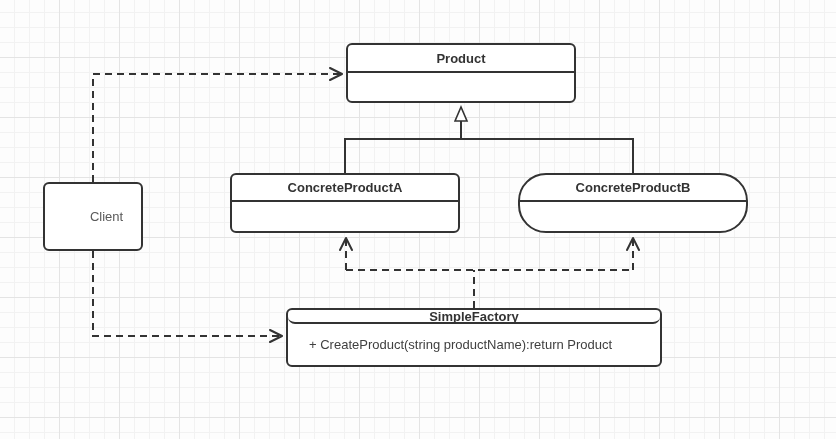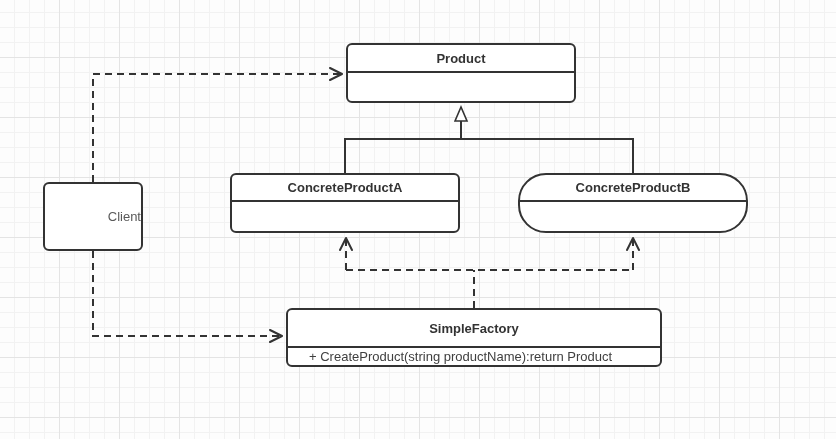--- a/index.html
+++ b/index.html
@@ -52,30 +52,30 @@
     align-items: center;
     padding-left: 21px;
   }
   .node-product        { left: 346px; top:  43px; width: 230px; height: 60px; }
   .node-product .uml-title { height: 28px; }
   .node-cpa            { left: 230px; top: 173px; width: 230px; height: 60px; }
   .node-cpa .uml-title { height: 27px; }
   .node-cpb            { left: 518px; top: 173px; width: 230px; height: 60px; border-radius: 28px; }
   .node-cpb .uml-title { height: 27px; }
   .node-factory        { left: 286px; top: 308px; width: 376px; height: 59px; }
-  .node-factory .uml-title { height: 38px; }
+  .node-factory .uml-title { height: 14px; border-radius: 10px; }
   .node-client {
     position: absolute;
     left: 43px; top: 182px; width: 100px; height: 69px;
     background: #ffffff;
     border: 2px solid #333333;
     border-radius: 6px;
     display: flex;
     align-items: center;
-    justify-content: flex-end;
+    justify-content: center;
     font-size: 13px;
     color: #595959;
     padding-left: 27px;
   }
 </style>
 </head>
 <body>
 
 <div class="canvas">
 

